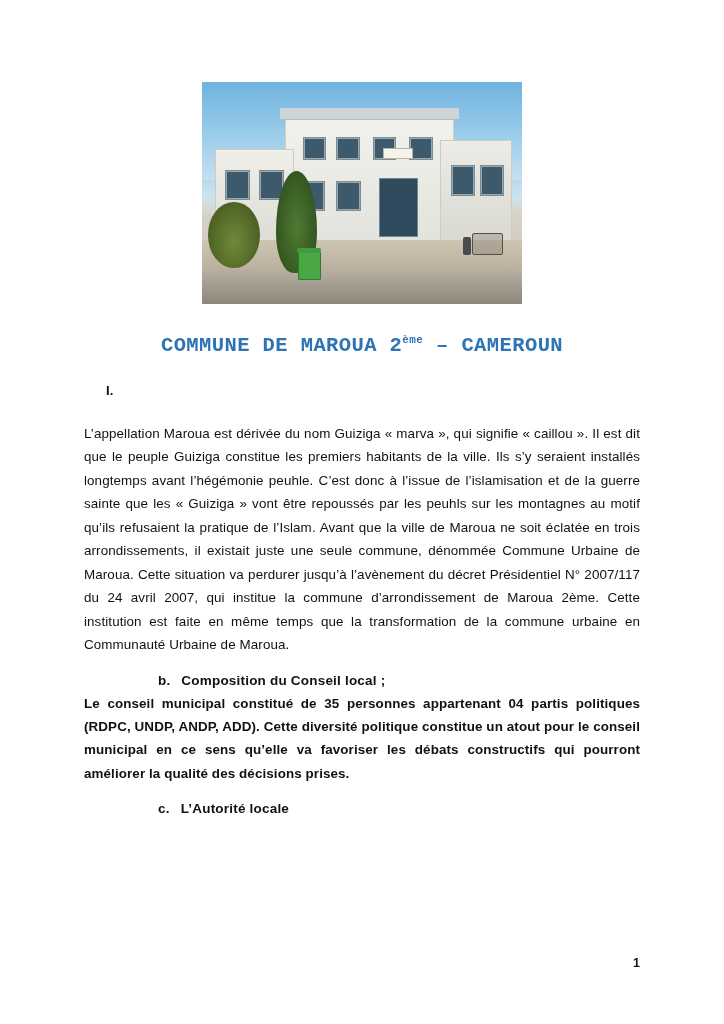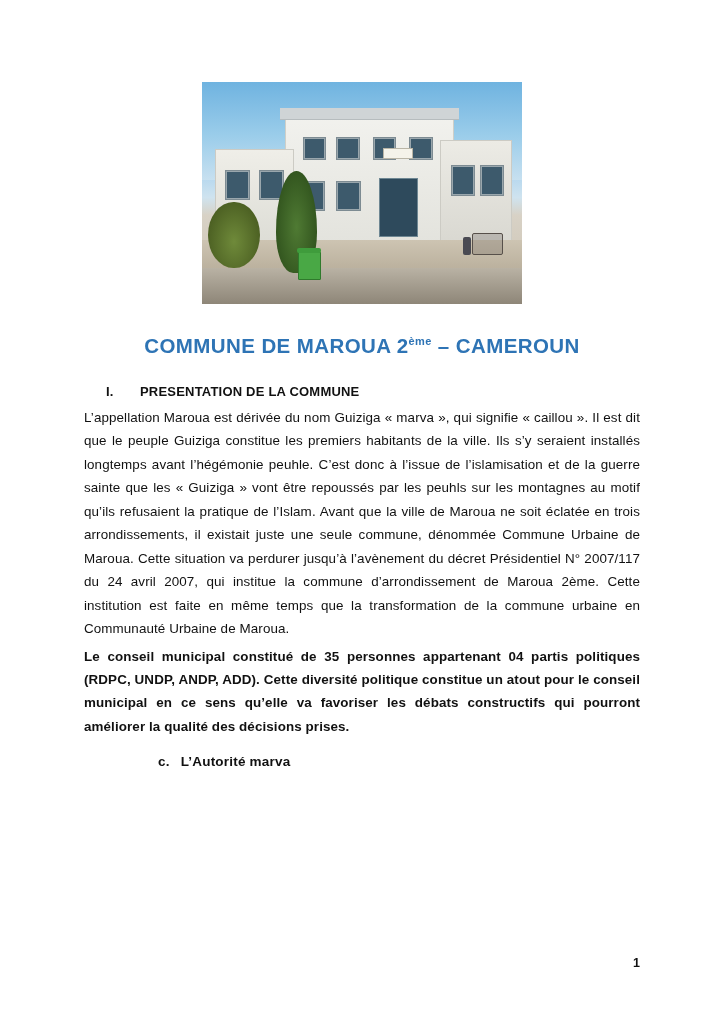--- a/index.html
+++ b/index.html
@@ -129,20 +129,21 @@
   }
 
   
   h1.doc-title {
     margin: 30px 0 0 0;
     text-align: center;
     font-size: 20.5px;
     font-weight: bold;
     letter-spacing: .4px;
     color: #2e74b5;
+    font-family: Liberation Mono, monospace;
   }
   h1.doc-title sup {
     font-size: 11px;
     vertical-align: super;
   }
 
   .lvl1 {
     margin: 26px 0 0 0;
     display: flex;
     font-weight: bold;
@@ -154,21 +155,21 @@
   .lvl2 {
     margin: 16px 0 0 0;
     padding-left: 74px;
     font-weight: bold;
     font-size: 13.5px;
     letter-spacing: .2px;
   }
   .lvl2 .num { margin-right: 7px; }
 
   p.body {
-    margin: 7px 0 0 0;
+    margin: 24px 0 0 0;
     font-size: 13.4px;
     line-height: 1.75;
     text-align: justify;
     text-justify: inter-word;
     letter-spacing: .1px;
   }
   p.tight { margin-top: 4px; font-weight: bold; }
 
   .page-number {
     position: absolute;
@@ -217,29 +218,32 @@
       <div class="moto"></div>
     </div>
   </div>
 
   <h1 class="doc-title">
     <span>COMMUNE DE MAROUA 2</span><sup>ème</sup><span> – CAMEROUN</span>
   </h1>
 
   <div class="lvl1">
     <span class="num">I.</span>
-    <span>PRESENTATION DE LA COMMUNE</span>
   </div>
 
 
   <p class="body">L’appellation Maroua est dérivée du nom Guiziga « marva », qui signifie « caillou ». Il est dit que le peuple Guiziga constitue les premiers habitants de la ville. Ils s’y seraient installés longtemps avant l’hégémonie peuhle. C’est donc à l’issue de l’islamisation et de la guerre sainte que les « Guiziga » vont être repoussés par les peuhls sur les montagnes au motif qu’ils refusaient la pratique de l’Islam. Avant que la ville de Maroua ne soit éclatée en trois arrondissements, il existait juste une seule commune, dénommée Commune Urbaine de Maroua. Cette situation va perdurer jusqu’à l’avènement du décret Présidentiel N° 2007/117 du 24 avril 2007, qui institue la commune d’arrondissement de Maroua 2ème. Cette institution est faite en même temps que la transformation de la commune urbaine en Communauté Urbaine de Maroua.</p>
 
+  <div class="lvl2">
+    <span class="num">b.</span>
+    <span>Composition du Conseil local ;</span>
+  </div>
 
   <p class="body tight">Le conseil municipal constitué de 35 personnes appartenant 04 partis politiques (RDPC, UNDP, ANDP, ADD). Cette diversité politique constitue un atout pour le conseil municipal en ce sens qu’elle va favoriser les débats constructifs qui pourront améliorer la qualité des décisions prises.</p>
 
   <div class="lvl2">
     <span class="num">c.</span>
-    <span>L’Autorité marva</span>
+    <span>L’Autorité locale</span>
   </div>
 
 
   <div class="page-number">1</div>
 </div>
 
 </body></html>

